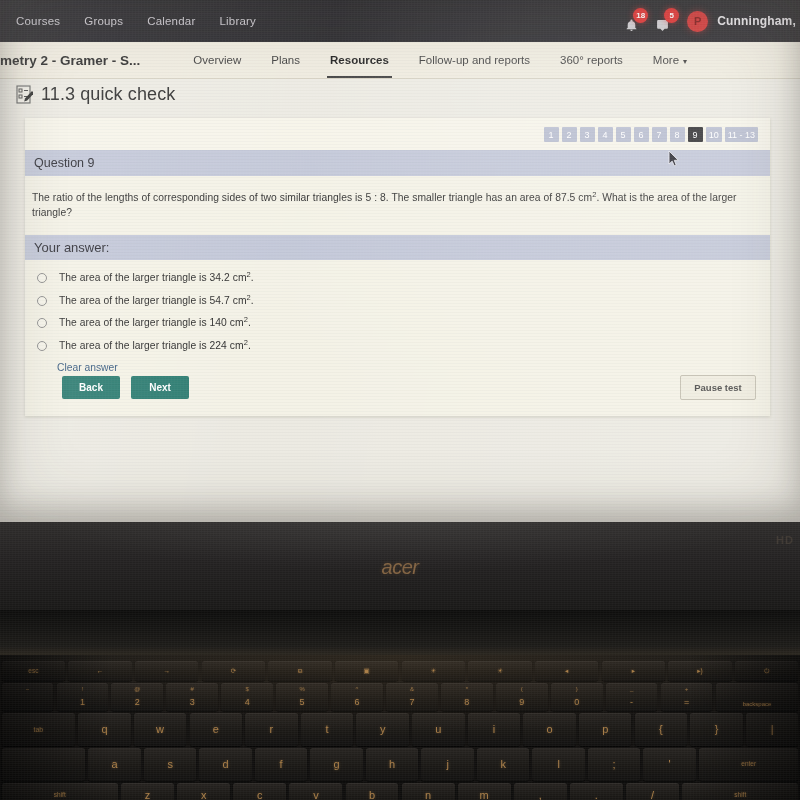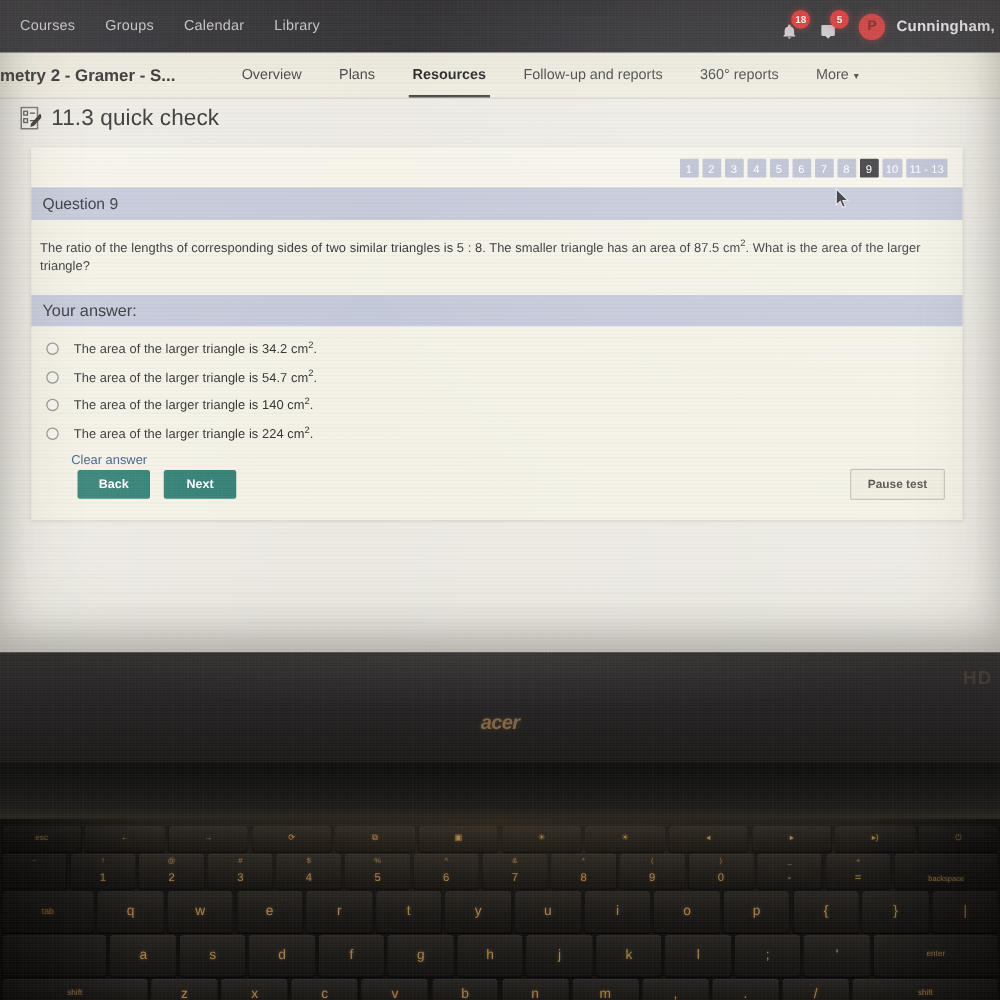--- a/index.html
+++ b/index.html
@@ -366,34 +366,34 @@
   #bezel::before {
     content: "";
     position: absolute;
     inset: 0;
     background: radial-gradient(ellipse 520px 70px at 50% 0%, rgba(255,255,255,0.05), rgba(0,0,0,0) 70%);
   }
   .acer-logo {
     position: absolute;
     left: 50%;
     transform: translateX(-50%);
-    top: 48px;
-    font-size: 16px;
-    font-weight: bold;
+    top: 34px;
+    font-size: 20px;
+    font-weight: normal;
     font-style: italic;
     letter-spacing: -0.5px;
     color: #8c6a45;
     text-shadow: 0 0 4px rgba(190,140,80,0.28);
     opacity: .9;
   }
   .hd-mark {
     position: absolute;
     right: 6px;
     top: 12px;
-    font-size: 15px;
+    font-size: 11px;
     font-weight: bold;
     color: #433c35;
     letter-spacing: 1px;
     opacity: .85;
   }
 
   #hinge {
     position: absolute;
     left: 0; top: 610px;
     width: 800px; height: 52px;

